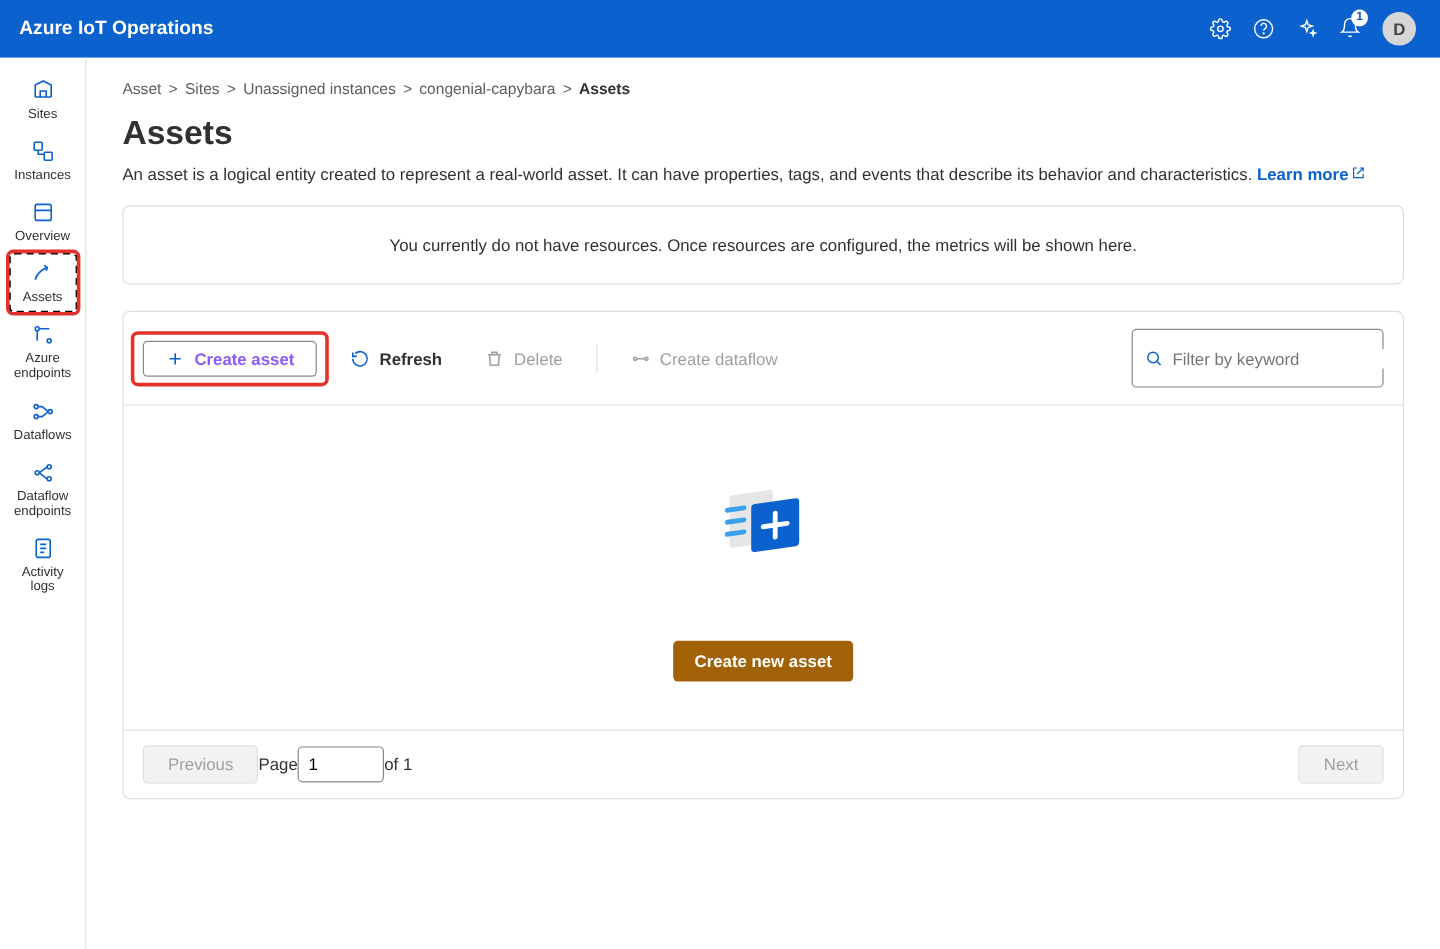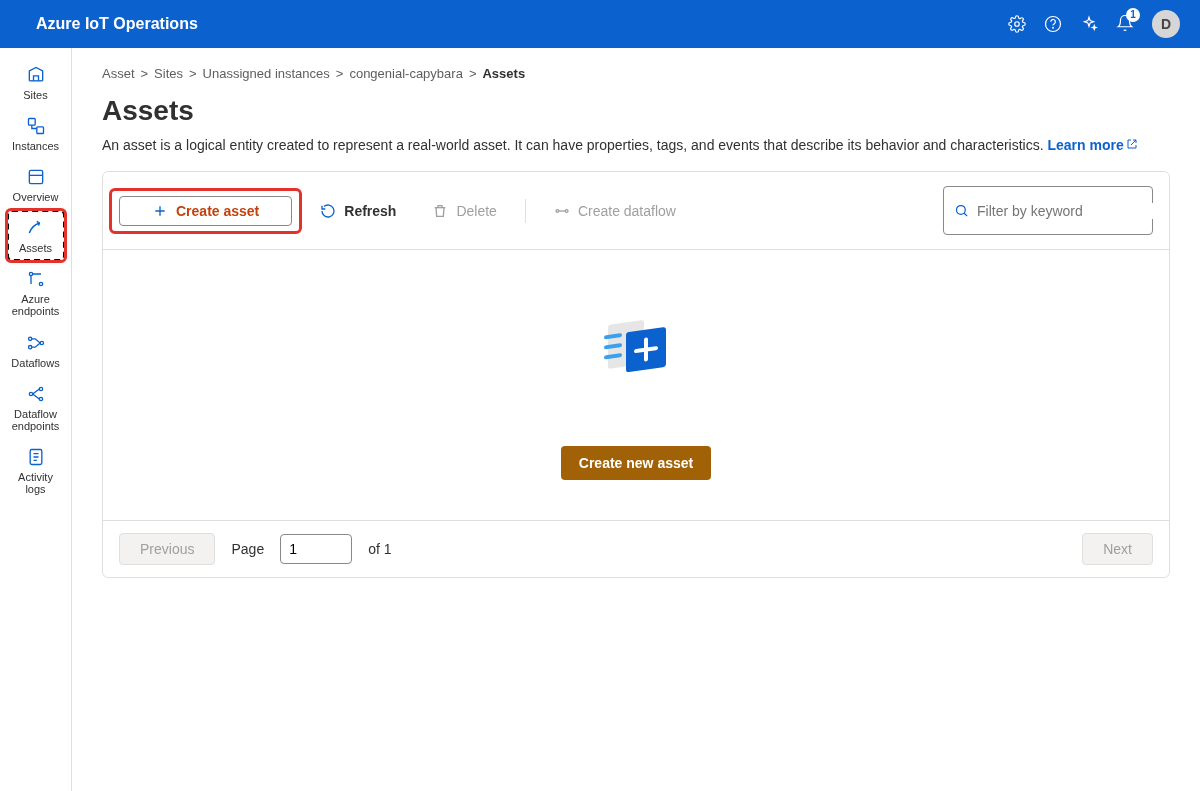--- a/index.html
+++ b/index.html
@@ -4,21 +4,21 @@
 <style>
   * { box-sizing: border-box; margin: 0; padding: 0; }
   body { font-family: "Segoe UI", -apple-system, sans-serif; font-size: 14px; color: #323130; background: #fff; }
   
   .header {
     background: #0b61ce;
     color: #fff;
     height: 48px;
     display: flex;
     align-items: center;
-    padding: 0 20px 0 36px;
+    padding: 0 20px 0 16px;
     justify-content: space-between;
   }
   .header-title { font-weight: 600; font-size: 16px; }
   .header-actions { display: flex; align-items: center; gap: 18px; }
   .icon { display: inline-flex; align-items: center; justify-content: center; }
   .header .icon svg { stroke: #fff; }
   .notif-wrap { position: relative; }
   .notif-badge {
     position: absolute; top: -6px; right: -6px;
     background: #fff; color: #0b61ce; font-size: 10px; font-weight: 600;
@@ -76,22 +76,22 @@
   .toolbar {
     display: flex; align-items: center; padding: 14px 16px;
     border-bottom: 1px solid #e1dfdd; gap: 20px;
   }
   .btn {
     display: inline-flex; align-items: center; gap: 8px;
     font-size: 14px; background: none; border: none; cursor: pointer;
     padding: 6px 8px; border-radius: 4px; font-family: inherit;
   }
   .btn-outline {
-    border: 1px solid #8a8886; padding: 6px 32px;
-    font-weight: 600; color: #c2410c;
+    border: 1px solid #8a8886; padding: 6px 18px;
+    font-weight: 600; color: #8b5cf6;
   }
   .btn-outline .icon svg { stroke: #0b61ce; }
   .hl-box { position: relative; }
   .hl-box::after {
     content: ""; position: absolute; inset: -8px -10px;
     border: 3px solid #e3322c; border-radius: 6px; pointer-events: none;
   }
   .btn-link { color: #323130; font-weight: 600;}
   .btn-link .icon svg { stroke: #0b61ce; }
   .btn-disabled { color: #a19f9d; cursor: default; }
@@ -112,21 +112,21 @@
   .empty-illus { margin: 0 auto 30px; width: 100px; height: 100px; position: relative; }
   .empty-text { color: #323130; margin-bottom: 4px; max-width: 440px; margin-left:auto; margin-right:auto;}
   .btn-primary {
     background: #a16207; color: #fff; border: none; padding: 9px 18px;
     border-radius: 4px; font-weight: 600; font-size: 14px; cursor: pointer; margin-top: 16px;
     font-family: inherit;
   }
   
   .pager {
     border-top: 1px solid #e1dfdd; padding: 12px 16px;
-    display: flex; align-items: center; gap: 16px;
+    display: flex; align-items: center; 
   }
   .pg-btn {
     border: 1px solid #e1dfdd; background: #f3f2f1; color: #a19f9d;
     padding: 7px 20px; border-radius: 4px; font-size: 14px;
   }
   .pg-input {
     width: 72px; height: 30px; border: 1px solid #8a8886; border-radius: 4px;
     padding: 0 8px; font-size: 14px;
   }
   .pg-label { font-size: 14px; }
@@ -273,20 +273,23 @@
       <span>An asset is a logical entity created to represent a real-world asset. It can have properties, tags, and events that describe its behavior and characteristics.</span>
       <a class="link" href="#"><span>Learn more</span><span class="ext icon">
             <svg width="12" height="12" viewBox="0 0 24 24" fill="none" stroke="#0b61ce" stroke-width="2">
               <path d="M14 4h6v6"></path>
               <path d="M20 4L10 14"></path>
               <path d="M20 14v6H4V4h6"></path>
             </svg>
           </span></a>
     </p>
 
+    <div class="card info-card">
+      <span>You currently do not have resources. Once resources are configured, the metrics will be shown here.</span>
+    </div>
 
     <div class="card">
       <div class="toolbar">
         <span class="hl-box">
           <button class="btn btn-outline">
             <span class="icon">
                 <svg width="16" height="16" viewBox="0 0 24 24" fill="none" stroke-width="2">
                   <path d="M12 5v14M5 12h14"></path>
                 </svg>
               </span>

